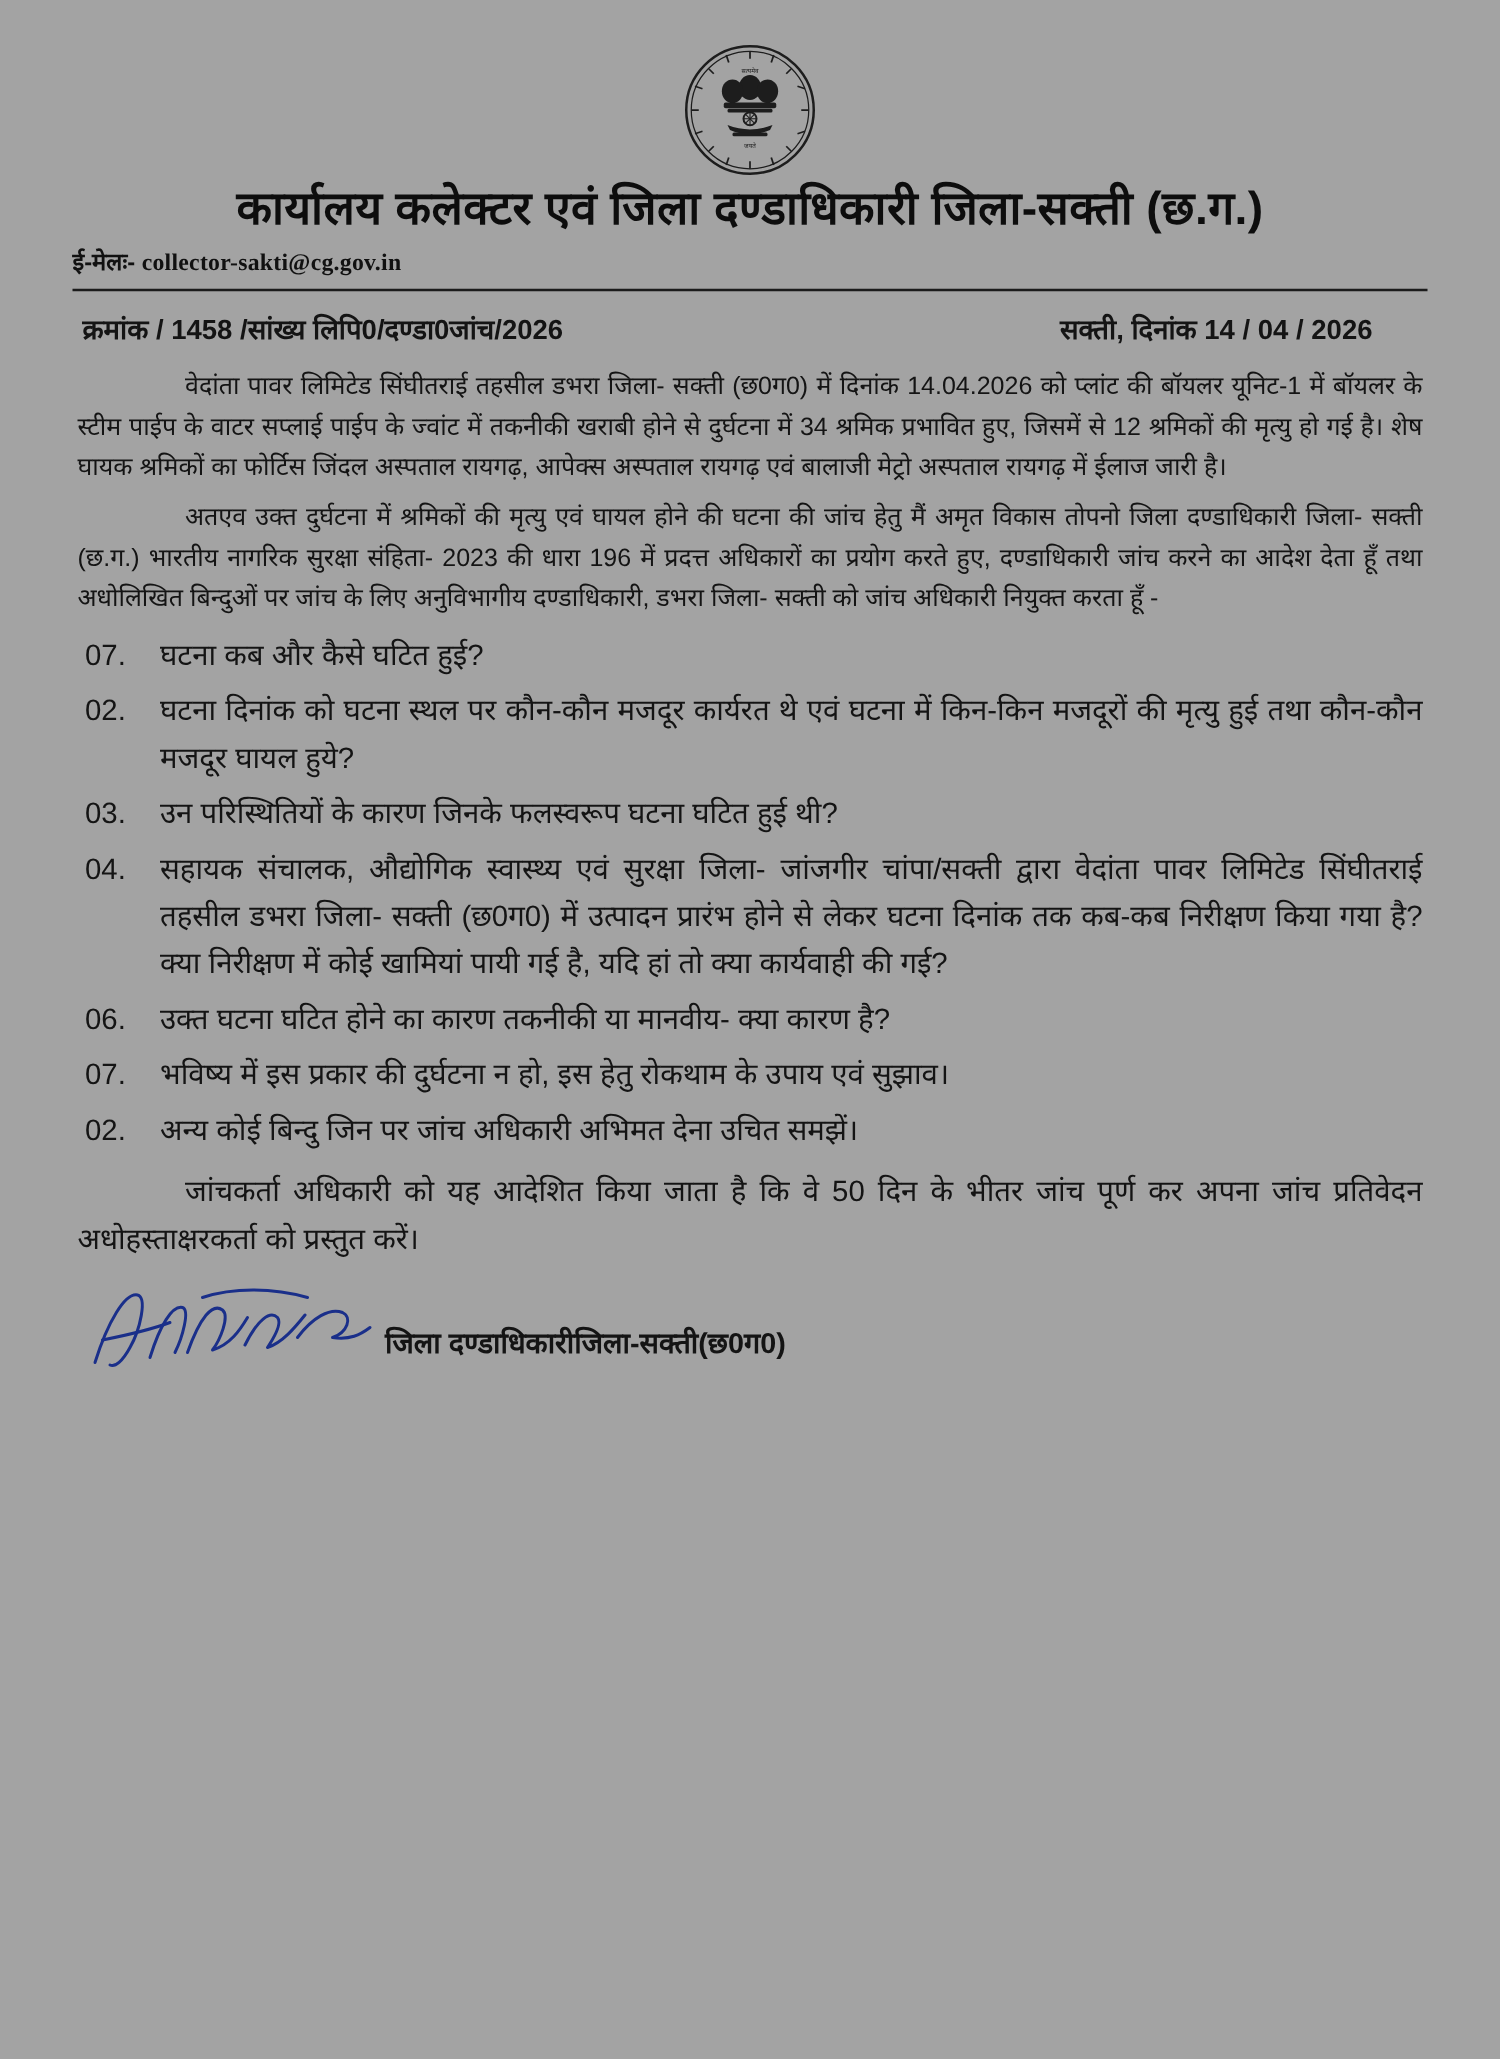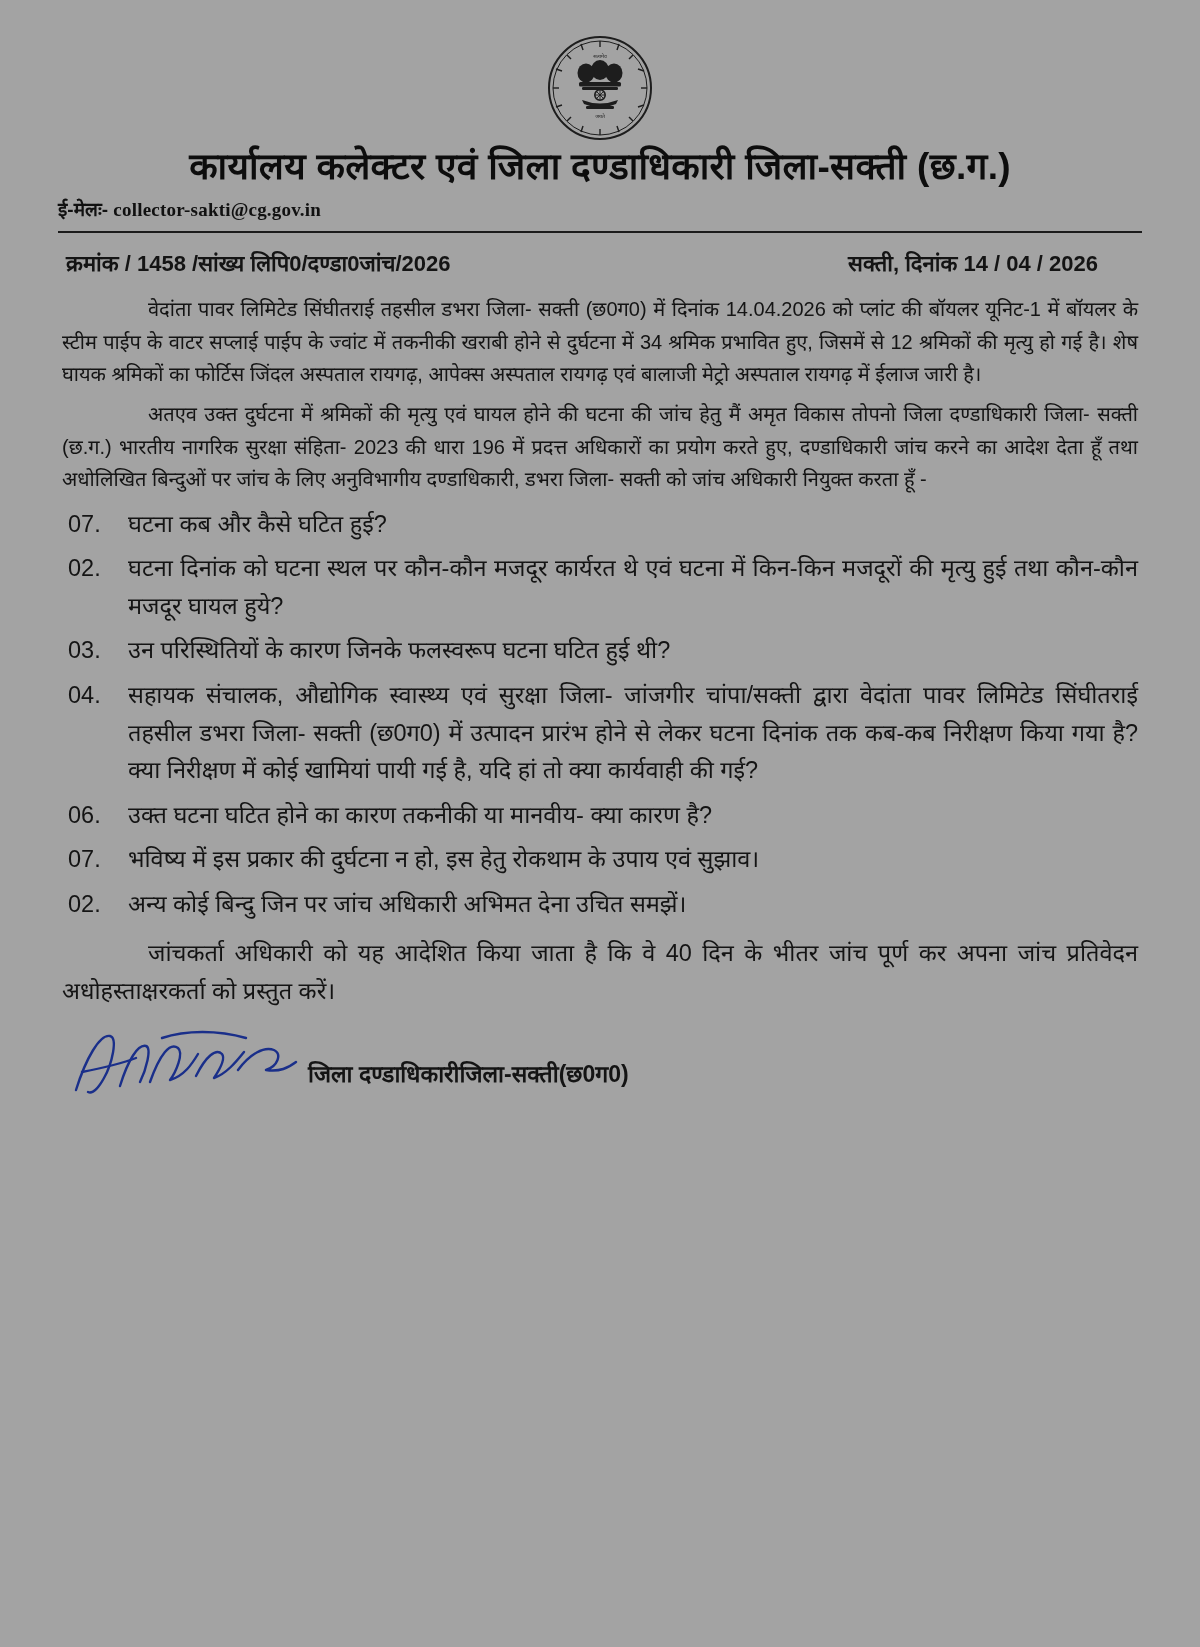--- a/index.html
+++ b/index.html
@@ -254,21 +254,21 @@
     <li>
       <span class="num">07.</span>
       <span class="txt">भविष्य में इस प्रकार की दुर्घटना न हो, इस हेतु रोकथाम के उपाय एवं सुझाव।</span>
     </li>
     <li>
       <span class="num">02.</span>
       <span class="txt">अन्य कोई बिन्दु जिन पर जांच अधिकारी अभिमत देना उचित समझें।</span>
     </li>
   </ol>
 
-  <p class="closing">जांचकर्ता अधिकारी को यह आदेशित किया जाता है कि वे 40 दिन के भीतर जांच पूर्ण कर अपना जांच प्रतिवेदन अधोहस्ताक्षरकर्ता को प्रस्तुत करें।</p>
+  <p class="closing">जांचकर्ता अधिकारी को यह आदेशित किया जाता है कि वे 50 दिन के भीतर जांच पूर्ण कर अपना जांच प्रतिवेदन अधोहस्ताक्षरकर्ता को प्रस्तुत करें।</p>
 
   <div class="sign-block">
     <div class="signature">
       <svg viewBox="0 0 250 78" width="250" height="78" aria-hidden="true">
         <g fill="none" stroke="#1a2f8a" stroke-width="2.4" stroke-linecap="round" stroke-linejoin="round">
           <path d="M18 66 C28 34 42 10 52 12 C60 14 54 40 46 54 C40 65 34 70 30 68"></path>
           <path d="M24 48 C44 44 62 40 78 34"></path>
           <path d="M62 62 C70 36 80 20 88 22 C94 24 88 46 82 58"></path>
           <path d="M92 58 C102 30 112 18 120 24 C126 29 118 48 112 56 C126 52 134 40 140 30"></path>
           <path d="M138 52 C148 32 158 24 164 30 C168 35 160 48 156 54 C168 50 178 38 186 28"></path>

